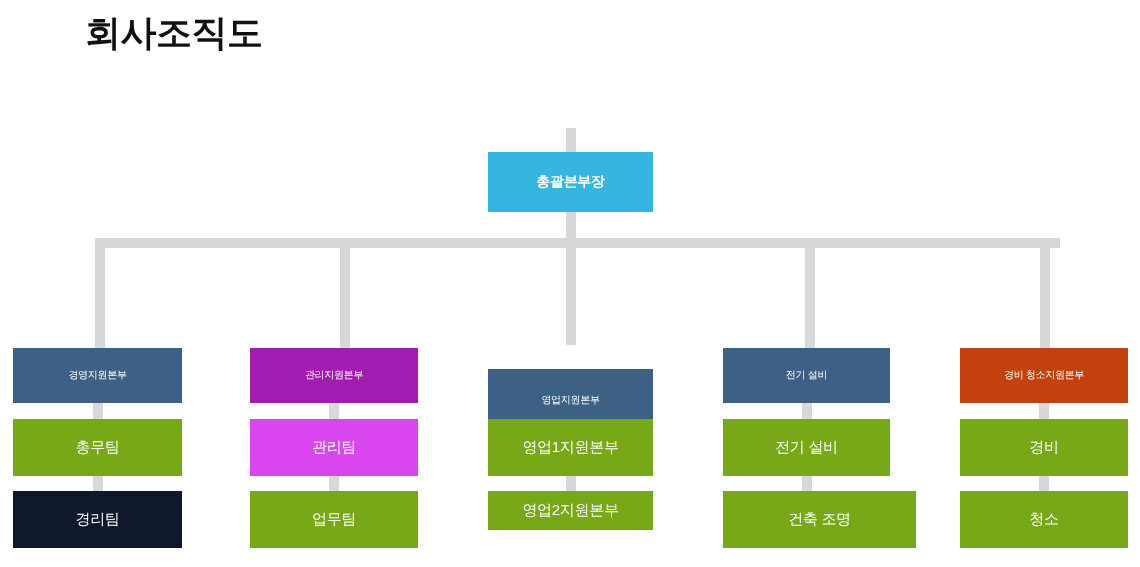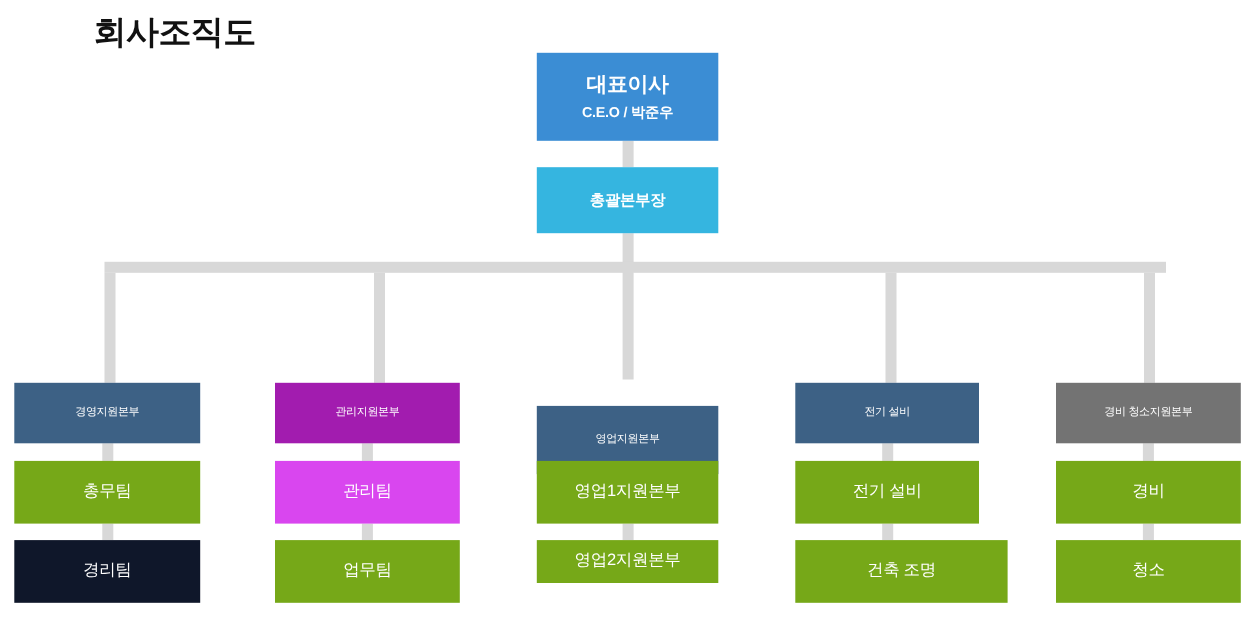--- a/index.html
+++ b/index.html
@@ -17,21 +17,21 @@
   #chart-root {
     position: absolute;
     left: 0; top: 0;
     width: 1140px;
     height: 567px;
   }
   .page-title {
     position: absolute;
     left: 85px;
     top: 9px;
-    font-size: 30px;
+    font-size: 36px;
     font-weight: bold;
     color: #111111;
     letter-spacing: -0.5px;
     white-space: nowrap;
   }
   .node {
     position: absolute;
     box-sizing: border-box;
     display: flex;
     flex-direction: column;
@@ -115,24 +115,20 @@
       <div class="connector" style="left: 565.5px; top: 407px; width: 10px; height: 12px;"></div>
       <div class="connector" style="left: 565.5px; top: 476px; width: 10px; height: 15px;"></div>
       <div class="connector" style="left: 805px; top: 248px; width: 10px; height: 100px;"></div>
       <div class="connector" style="left: 801.5px; top: 403px; width: 10px; height: 16px;"></div>
       <div class="connector" style="left: 801.5px; top: 476px; width: 10px; height: 15px;"></div>
       <div class="connector" style="left: 1040px; top: 248px; width: 10px; height: 100px;"></div>
       <div class="connector" style="left: 1039px; top: 403px; width: 10px; height: 16px;"></div>
       <div class="connector" style="left: 1039px; top: 476px; width: 10px; height: 15px;"></div>
     </div>
 
-  <div class="node node-ceo">
-    <div class="node-title">대표이사</div>
-    <div class="node-sub">C.E.O / 박준우</div>
-  </div>
 
   <div class="node node-gm">
     <div class="node-title">총괄본부장</div>
   </div>
 
   <div id="column-layer">
       <div class="node node-dept" style="left: 13px; top: 348px; width: 169px; height: 55px; background: rgb(61, 97, 133);">
         <div class="node-title">경영지원본부</div>
       </div>
       <div class="node node-team" style="left: 13px; top: 419px; width: 169px; height: 57px; background: rgb(118, 168, 24); justify-content: center;">
@@ -161,21 +157,21 @@
       </div>
       <div class="node node-dept" style="left: 723px; top: 348px; width: 167px; height: 55px; background: rgb(61, 97, 133);">
         <div class="node-title">전기 설비</div>
       </div>
       <div class="node node-team" style="left: 723px; top: 419px; width: 167px; height: 57px; background: rgb(118, 168, 24);">
         <div class="node-title">전기 설비</div>
       </div>
       <div class="node node-team" style="left: 723px; top: 491px; width: 193px; height: 57px; background: rgb(118, 168, 24);">
         <div class="node-title">건축 조명</div>
       </div>
-      <div class="node node-dept" style="left: 960px; top: 348px; width: 168px; height: 55px; background: #737373;">
+      <div class="node node-dept" style="left: 960px; top: 348px; width: 168px; height: 55px; background: #c2410c;">
         <div class="node-title">경비 청소지원본부</div>
       </div>
       <div class="node node-team" style="left: 960px; top: 419px; width: 168px; height: 57px; background: rgb(118, 168, 24);">
         <div class="node-title">경비</div>
       </div>
       <div class="node node-team" style="left: 960px; top: 491px; width: 168px; height: 57px; background: rgb(118, 168, 24);">
         <div class="node-title">청소</div>
       </div>
     </div>
 

